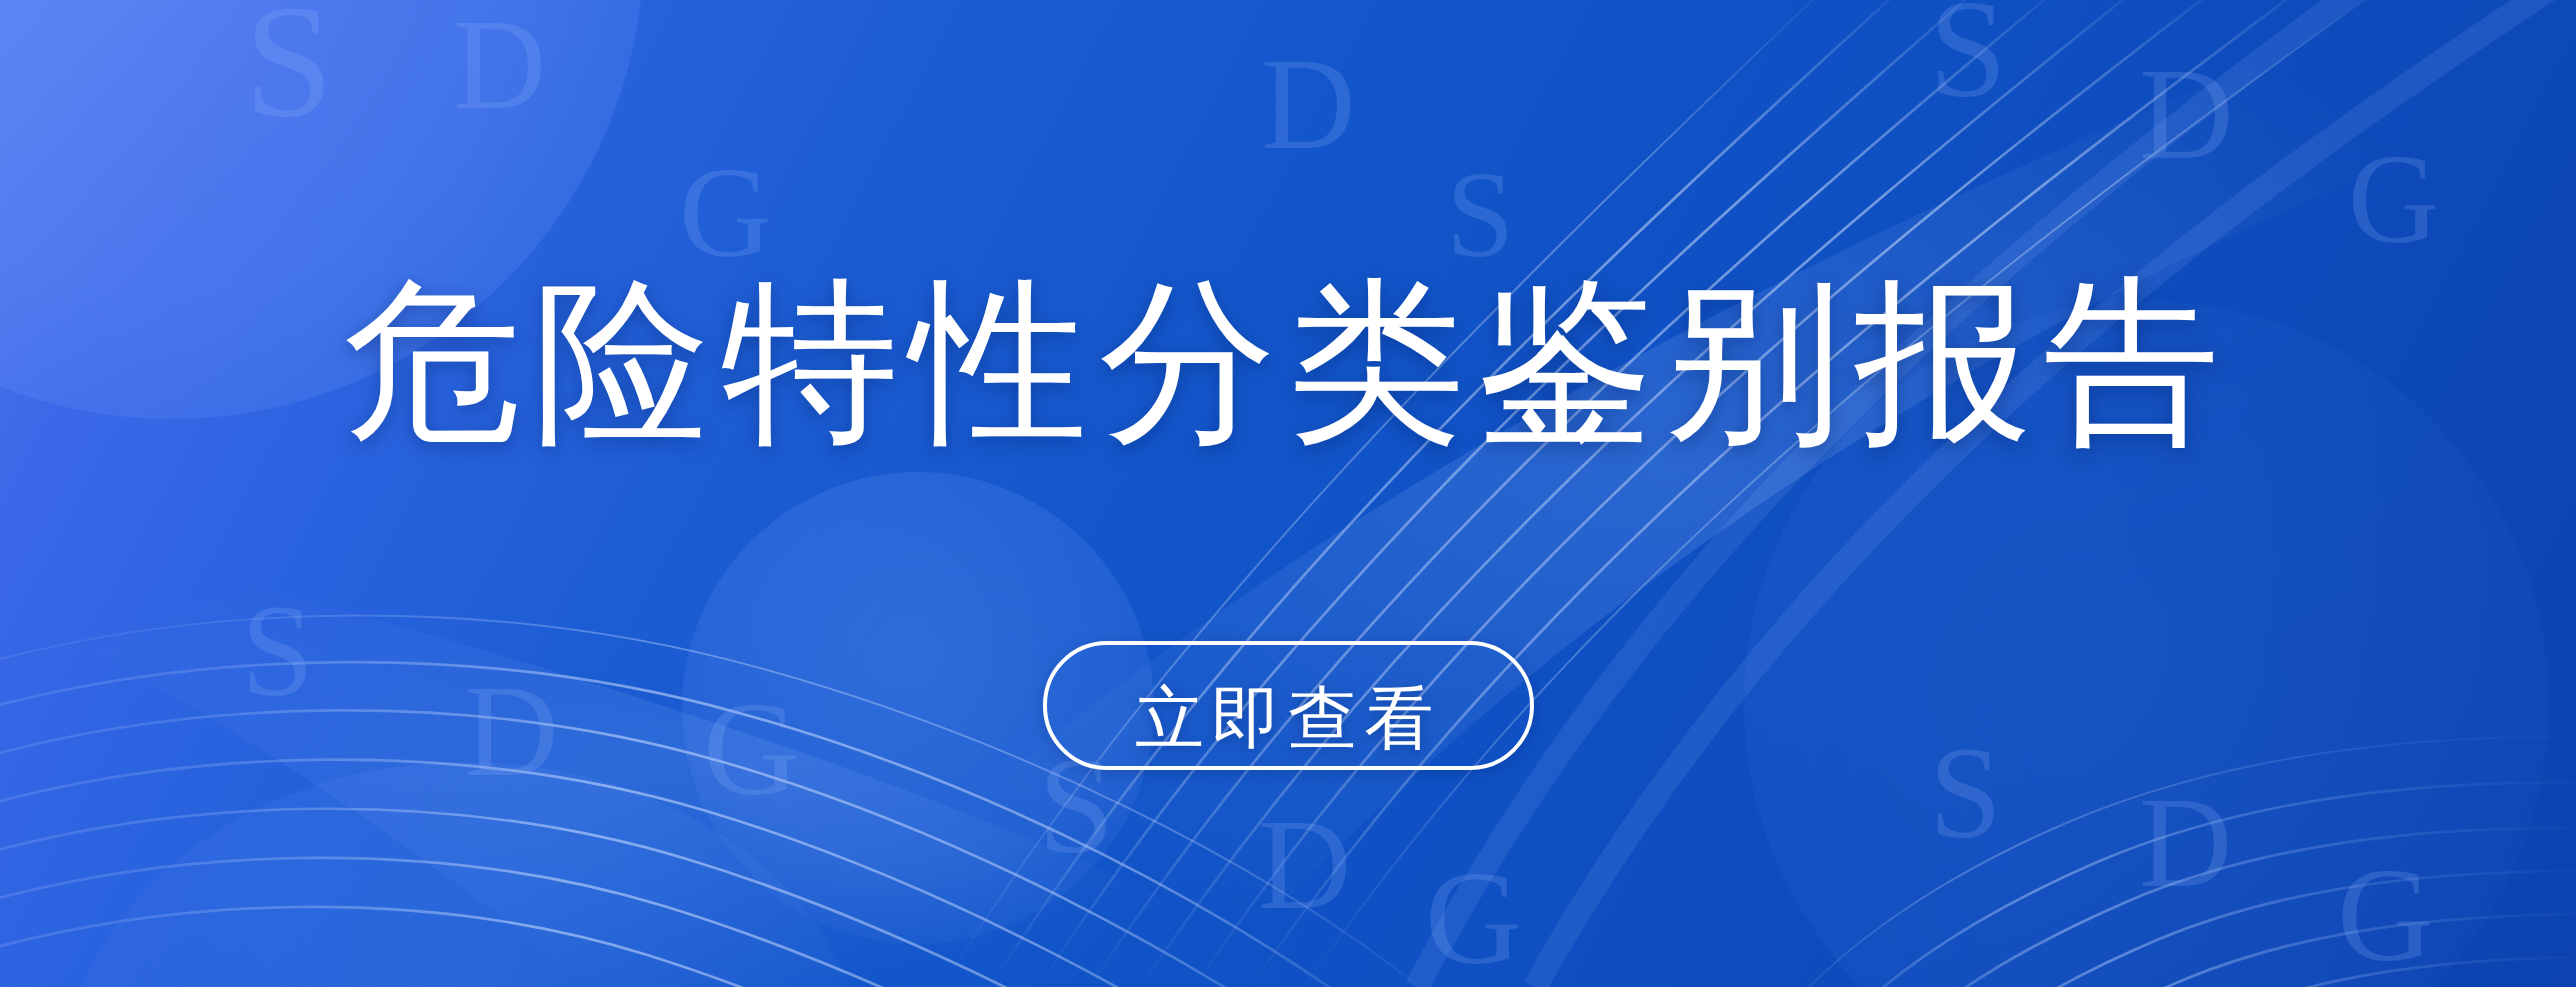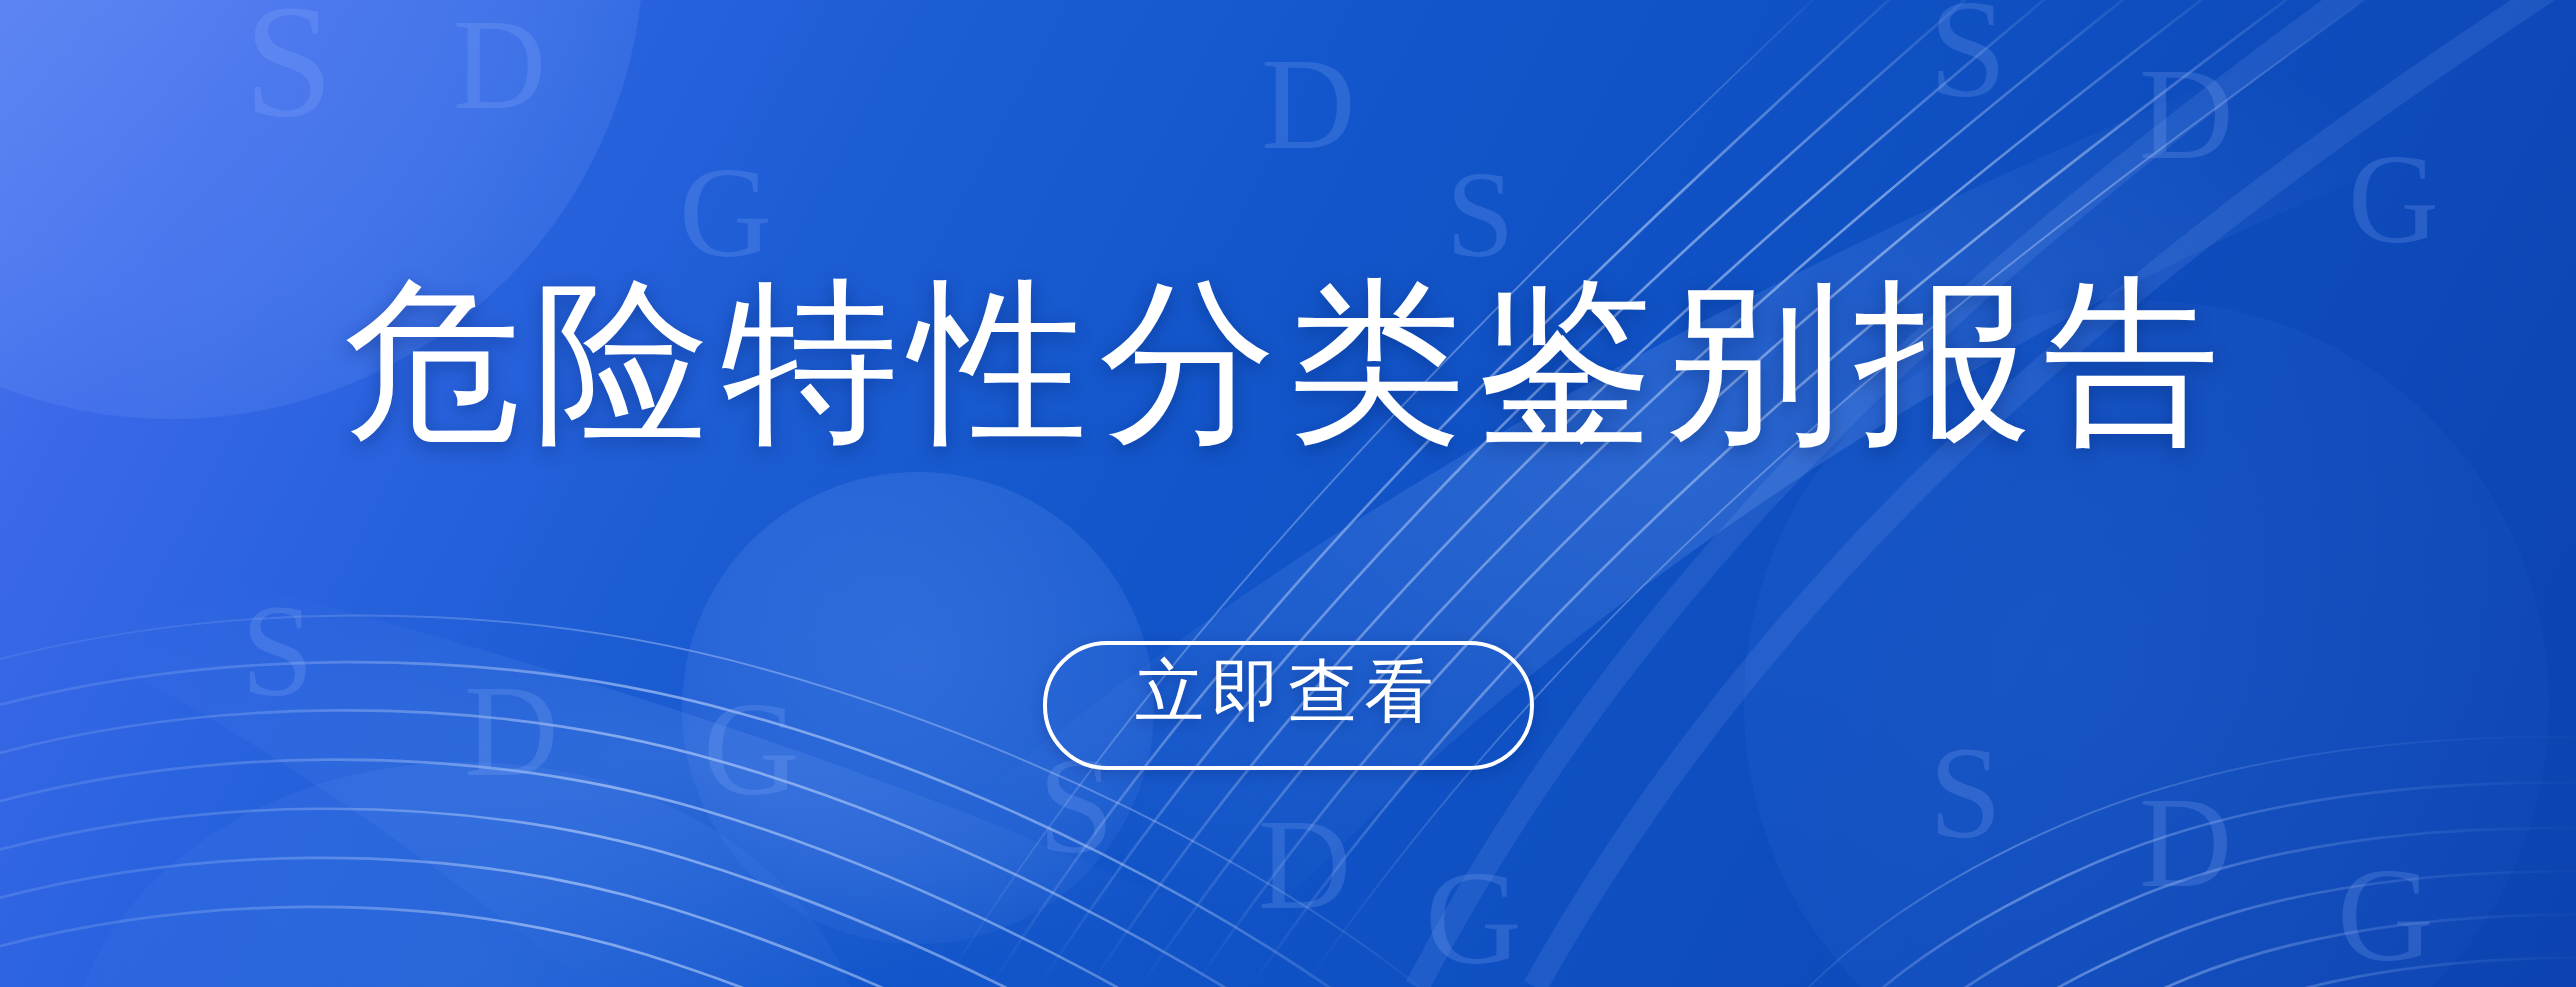--- a/index.html
+++ b/index.html
@@ -123,21 +123,21 @@
   }
 
   .cta-wrap {
     margin-top: 64px;
     display: flex;
     justify-content: center;
   }
 
   .cta {
     display: flex;
-    align-items: flex-start;
+    align-items: flex-end;
     justify-content: center;
     width: 491px;
     height: 129px;
     border: 4.8px solid #ffffff;
     border-radius: 64px;
     background: transparent;
     box-sizing: border-box;
     box-shadow: 0 3.2px 14px rgba(2,24,86,0.22);
   }
   .cta-label {

